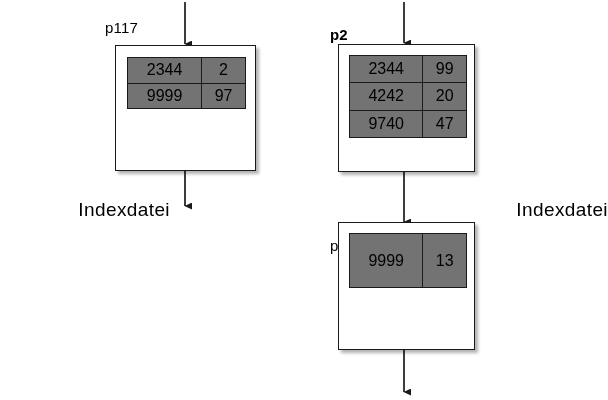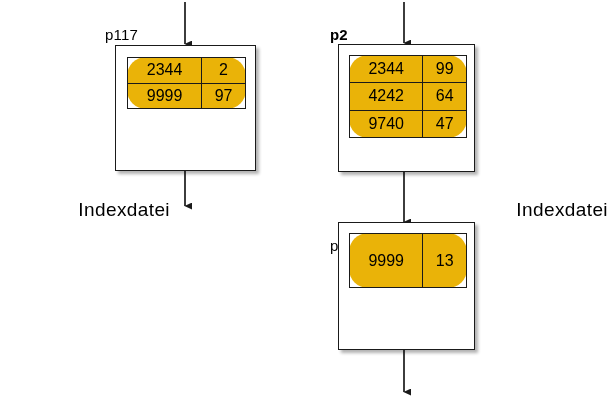--- a/index.html
+++ b/index.html
@@ -39,22 +39,21 @@
     color: #000000;
     white-space: nowrap;
     line-height: 1;
   }
 
   
   .rec-table {
     position: absolute;
     border-collapse: collapse;
     table-layout: fixed;
-    background: #eab308;
-    border-radius: 19px;
+    background: #737373;
   }
   .rec-table td {
     border: 1.4px solid #1a1a1a;
     text-align: center;
     font-size: 16px;
     line-height: 1;
     padding: 0;
     color: #000000;
     font-family: "Liberation Sans", sans-serif;
   }
@@ -95,21 +94,21 @@
 
     <g stroke="#1a1a1a" stroke-width="1.7" fill="none" marker-end="url(#head)">
       <line x1="185" y1="2" x2="185" y2="44"></line>
       <line x1="185" y1="170" x2="185" y2="206"></line>
       <line x1="404" y1="2" x2="404" y2="43"></line>
       <line x1="404" y1="171" x2="404" y2="222"></line>
       <line x1="404" y1="349" x2="404" y2="392"></line>
     </g>
   </svg>
 
-  <div class="node-label" style="left:105px; top:27px;text-align:center;">p117</div>
+  <div class="node-label" style="left:105px; top:20px;text-align:center;">p117</div>
 
   <div class="node-box" style="left:115px; top:45px; width:141px; height:126px;">
     <table class="rec-table" style="left:11px; top:11px; width:119px; height:52px;">
       <tbody>
         <tr>
           <td class="col-key">2344</td>
           <td class="col-ptr">2</td>
         </tr>
         <tr>
           <td class="col-key">9999</td>
@@ -123,21 +122,21 @@
 
   <div class="node-box" style="left:338px; top:44px; width:137px; height:128px;">
     <table class="rec-table" style="left:10px; top:10px; width:118px; height:83px;">
       <tbody>
         <tr>
           <td class="col-key">2344</td>
           <td class="col-ptr">99</td>
         </tr>
         <tr>
           <td class="col-key">4242</td>
-          <td class="col-ptr">64</td>
+          <td class="col-ptr">20</td>
         </tr>
         <tr>
           <td class="col-key">9740</td>
           <td class="col-ptr">47</td>
         </tr>
       </tbody>
     </table>
   </div>
 
   <div class="node-label" style="left:330px; top:205px;margin-top:33px;">p97</div>

